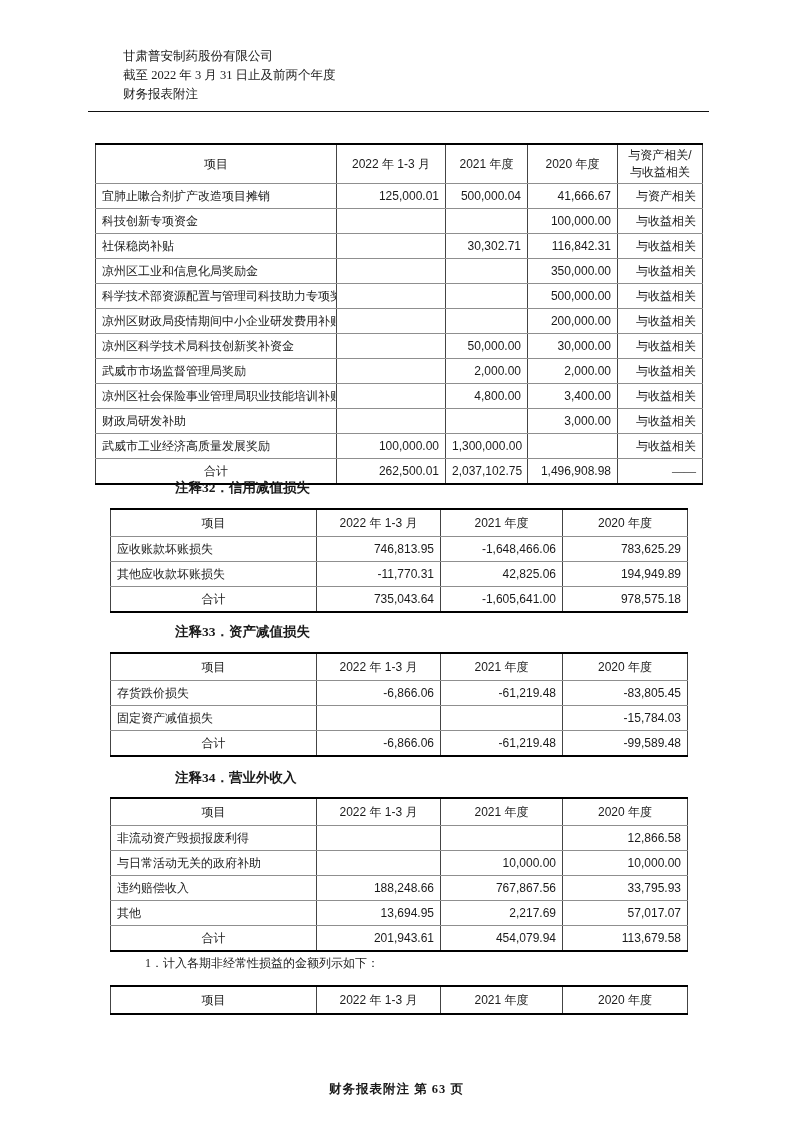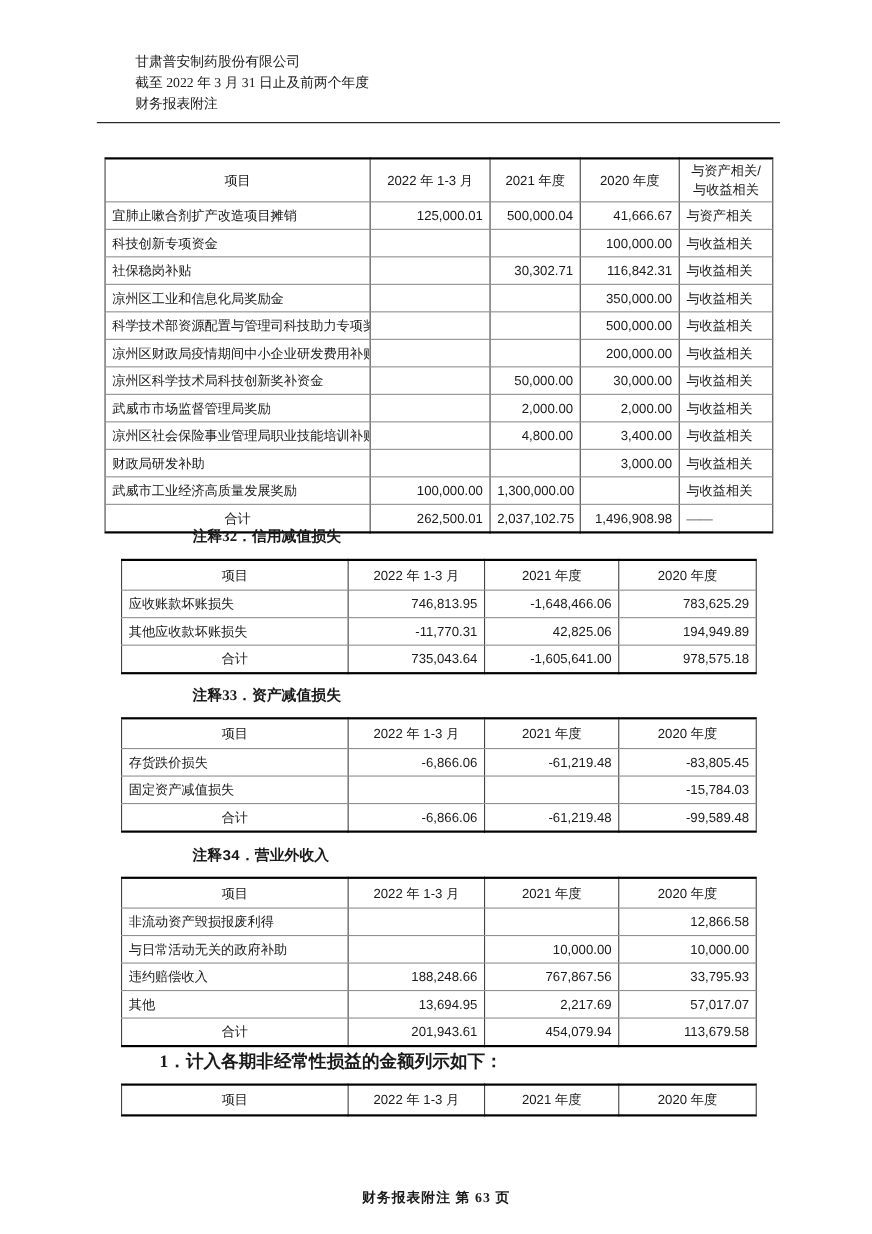--- a/index.html
+++ b/index.html
@@ -5,21 +5,21 @@
   html,body{margin:0;padding:0;}
   body{
     width:793px;height:1122px;background:#ffffff;position:relative;
     font-family:"Liberation Serif","DejaVu Serif",serif;color:#1a1a1a;
   }
   
   .page-header{position:absolute;top:47px;left:123px;font-size:12.5px;line-height:19px;}
   .header-rule{position:absolute;top:111px;left:88px;width:621px;border-top:1.5px solid #111;}
   
   .note-title{position:absolute;left:175px;font-size:13.5px;font-weight:bold;white-space:nowrap;}
-  .sub-heading{position:absolute;left:145px;font-size:16px;font-weight:bold;white-space:nowrap;}
+  .sub-heading{position:absolute;left:145px;font-size:12px;font-weight:normal;white-space:nowrap;}
   
   table.fin{
     border-collapse:collapse;table-layout:fixed;position:absolute;
     font-size:12px;border-top:2.5px solid #000;border-bottom:2.5px solid #000;
     border-left:1px solid #444;border-right:1px solid #444;padding-left:26px;
   }
   table.fin th,table.fin td{
     border-left:1px solid #444;border-right:1px solid #444;
     border-top:1px solid #8f8f8f;border-bottom:1px solid #8f8f8f;
     padding:1px 6px;overflow:hidden;white-space:nowrap;
@@ -33,21 +33,21 @@
   table.t1 td{height:22px;}
   table.t4c td{height:22px;}
   table.t4c th{height:24px;}
   .t2{top:508px;left:110px;width:577px;}
   .t3{top:652px;left:110px;width:577px;}
   .t4{top:797px;left:110px;width:577px;}
   .t5{top:985px;left:110px;width:577px;}
   td.item{text-align:left;}
   td.item.total-label{text-align:center;}
   td.num{text-align:right;font-family:"Liberation Sans","DejaVu Sans",sans-serif;}
-  td.rel{text-align:left;}
+  td.rel{text-align:right;}
   
   .page-footer{position:absolute;top:1041px;left:0;width:793px;text-align:center;
     font-size:12.5px;font-weight:bold;letter-spacing:1px;margin-top:40px;}
 </style>
 </head>
 <body>
 
 <div class="page-header">
   <div>甘肃普安制药股份有限公司</div>
   <div>截至 2022 年 3 月 31 日止及前两个年度</div>
@@ -229,21 +229,21 @@
       </tr>
       <tr>
         <td class="item total-label">合计</td>
         <td class="num">-6,866.06</td>
         <td class="num">-61,219.48</td>
         <td class="num">-99,589.48</td>
       </tr>
     </tbody>
 </table>
 
-<div class="note-title" style="top:769px;font-family:Liberation Mono, monospace;">注释34．营业外收入</div>
+<div class="note-title" style="top:769px;">注释34．营业外收入</div>
 <table class="fin t4c t4">
   <colgroup>
     <col style="width:206px">
       <col style="width:124px">
       <col style="width:122px">
       <col style="width:125px">
   </colgroup>
   <thead>
       <tr>
         <th>项目</th>

